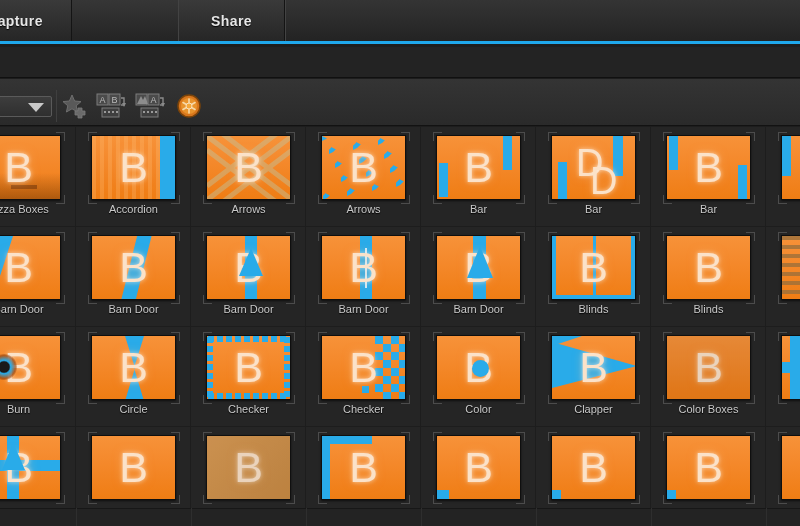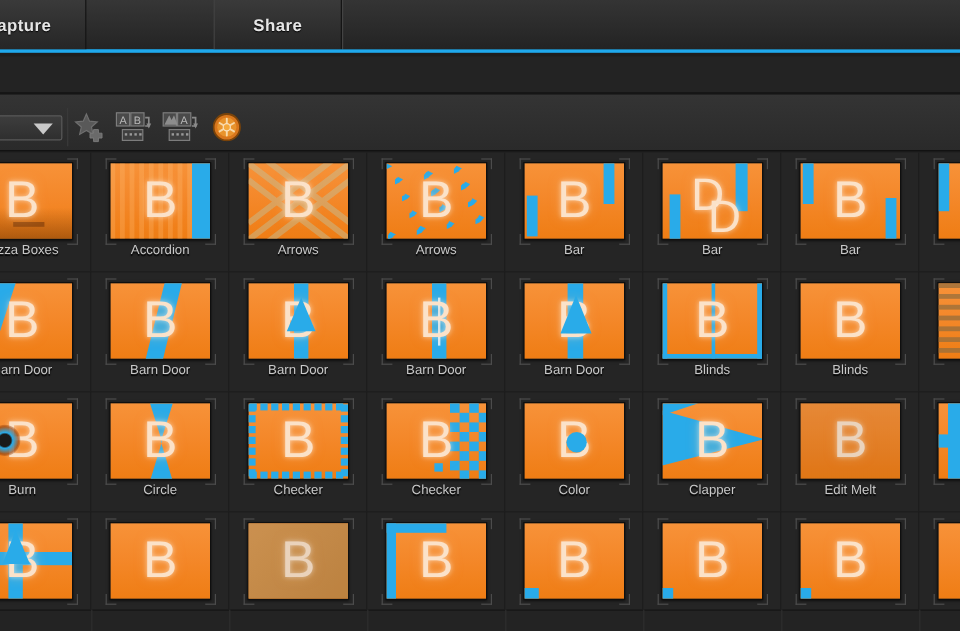--- a/index.html
+++ b/index.html
@@ -576,21 +576,21 @@
           <div class="caption">Clapper</div>
         </div>
         <div class="cell" style="left: 651px; top: 200px;">
           <div class="corner c-tl"></div>
           <div class="corner c-tr"></div>
           <div class="corner c-bl"></div>
           <div class="corner c-br"></div>
           <div class="thumb" style="opacity:.92;">
             <div class="glyph">B</div>
           </div>
-          <div class="caption">Edit Melt</div>
+          <div class="caption">Color Boxes</div>
         </div>
         <div class="cell" style="left: 766px; top: 200px;">
           <div class="corner c-tl"></div>
           <div class="corner c-bl"></div>
           <div class="thumb" style="">
             <div class="ov" style="left:0;top:26px;width:100%;height:11px;"></div>
             <div class="ov" style="left:8px;top:0;width:11px;height:100%;"></div>
             <div class="glyph">B</div>
           </div>
           <div class="caption">Cross</div>

